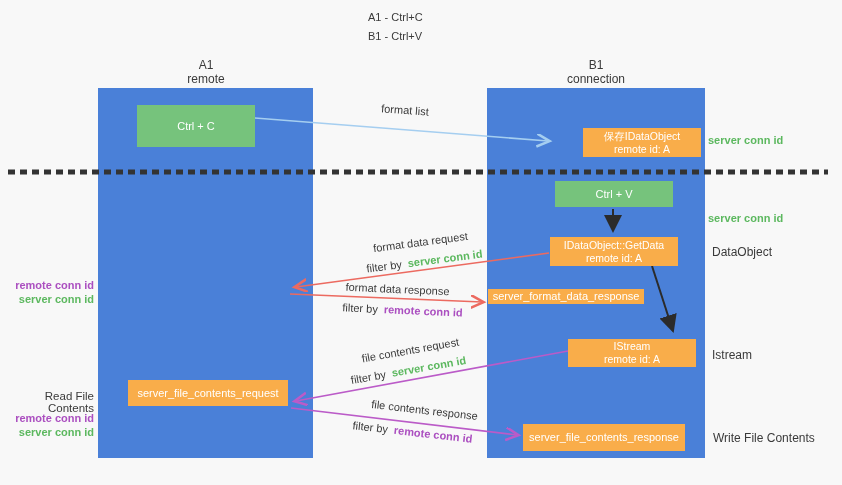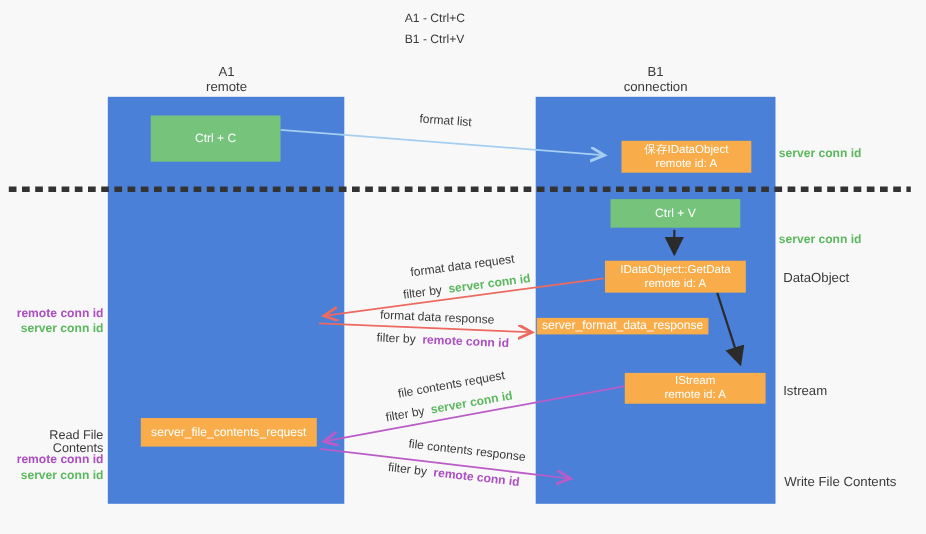--- a/index.html
+++ b/index.html
@@ -76,21 +76,21 @@
 
     <line x1="568" y1="351" x2="296" y2="401" stroke="#bb5bc8" stroke-width="1.6" marker-end="url(#mMag)"></line>
 
     <line x1="291" y1="408" x2="517" y2="435" stroke="#bb5bc8" stroke-width="1.6" marker-end="url(#mMag)"></line>
   </svg>
 
   <div class="abs box green-box boxes" style="left:137px;top:105px;width:118px;height:42px;">
     <div>Ctrl + C</div>
   </div>
 
-  <div class="abs box orange-box boxes" style="left:565px;top:128px;width:118px;height:29px;font-size:10.5px;">
+  <div class="abs box orange-box boxes" style="left:583px;top:128px;width:118px;height:29px;font-size:10.5px;">
     <div>保存IDataObject</div>
     <div>remote id: A</div>
   </div>
 
   <div class="abs box green-box boxes" style="left:555px;top:181px;width:118px;height:26px;">
     <div>Ctrl + V</div>
   </div>
 
   <div class="abs box orange-box boxes" style="left:550px;top:237px;width:128px;height:29px;font-size:10.5px;">
     <div>IDataObject::GetData</div>
@@ -104,20 +104,23 @@
 
   <div class="abs box orange-box boxes" style="left:568px;top:339px;width:128px;height:28px;font-size:10.5px;">
     <div>IStream</div>
     <div>remote id: A</div>
   </div>
 
   <div class="abs box orange-box boxes" style="left:128px;top:380px;width:160px;height:26px;">
     <div>server_file_contents_request</div>
   </div>
 
+  <div class="abs box orange-box boxes" style="left:523px;top:424px;width:162px;height:27px;">
+    <div>server_file_contents_response</div>
+  </div>
 
   <div class="abs lbl" style="left:350px;top:104px;width:110px;transform:rotate(4deg);">format list</div>
 
   <div class="abs lbl" style="left:348px;top:236px;width:145px;transform:rotate(-7.5deg);">format data request</div>
   <div class="abs lbl" style="left:352px;top:255px;width:145px;transform:rotate(-7.5deg);">
     <span>filter by</span>
     <span class="g" style="margin-left:3px;">server conn id</span>
   </div>
 
   <div class="abs lbl" style="left:325px;top:283px;width:145px;transform:rotate(2.5deg);">format data response</div>

